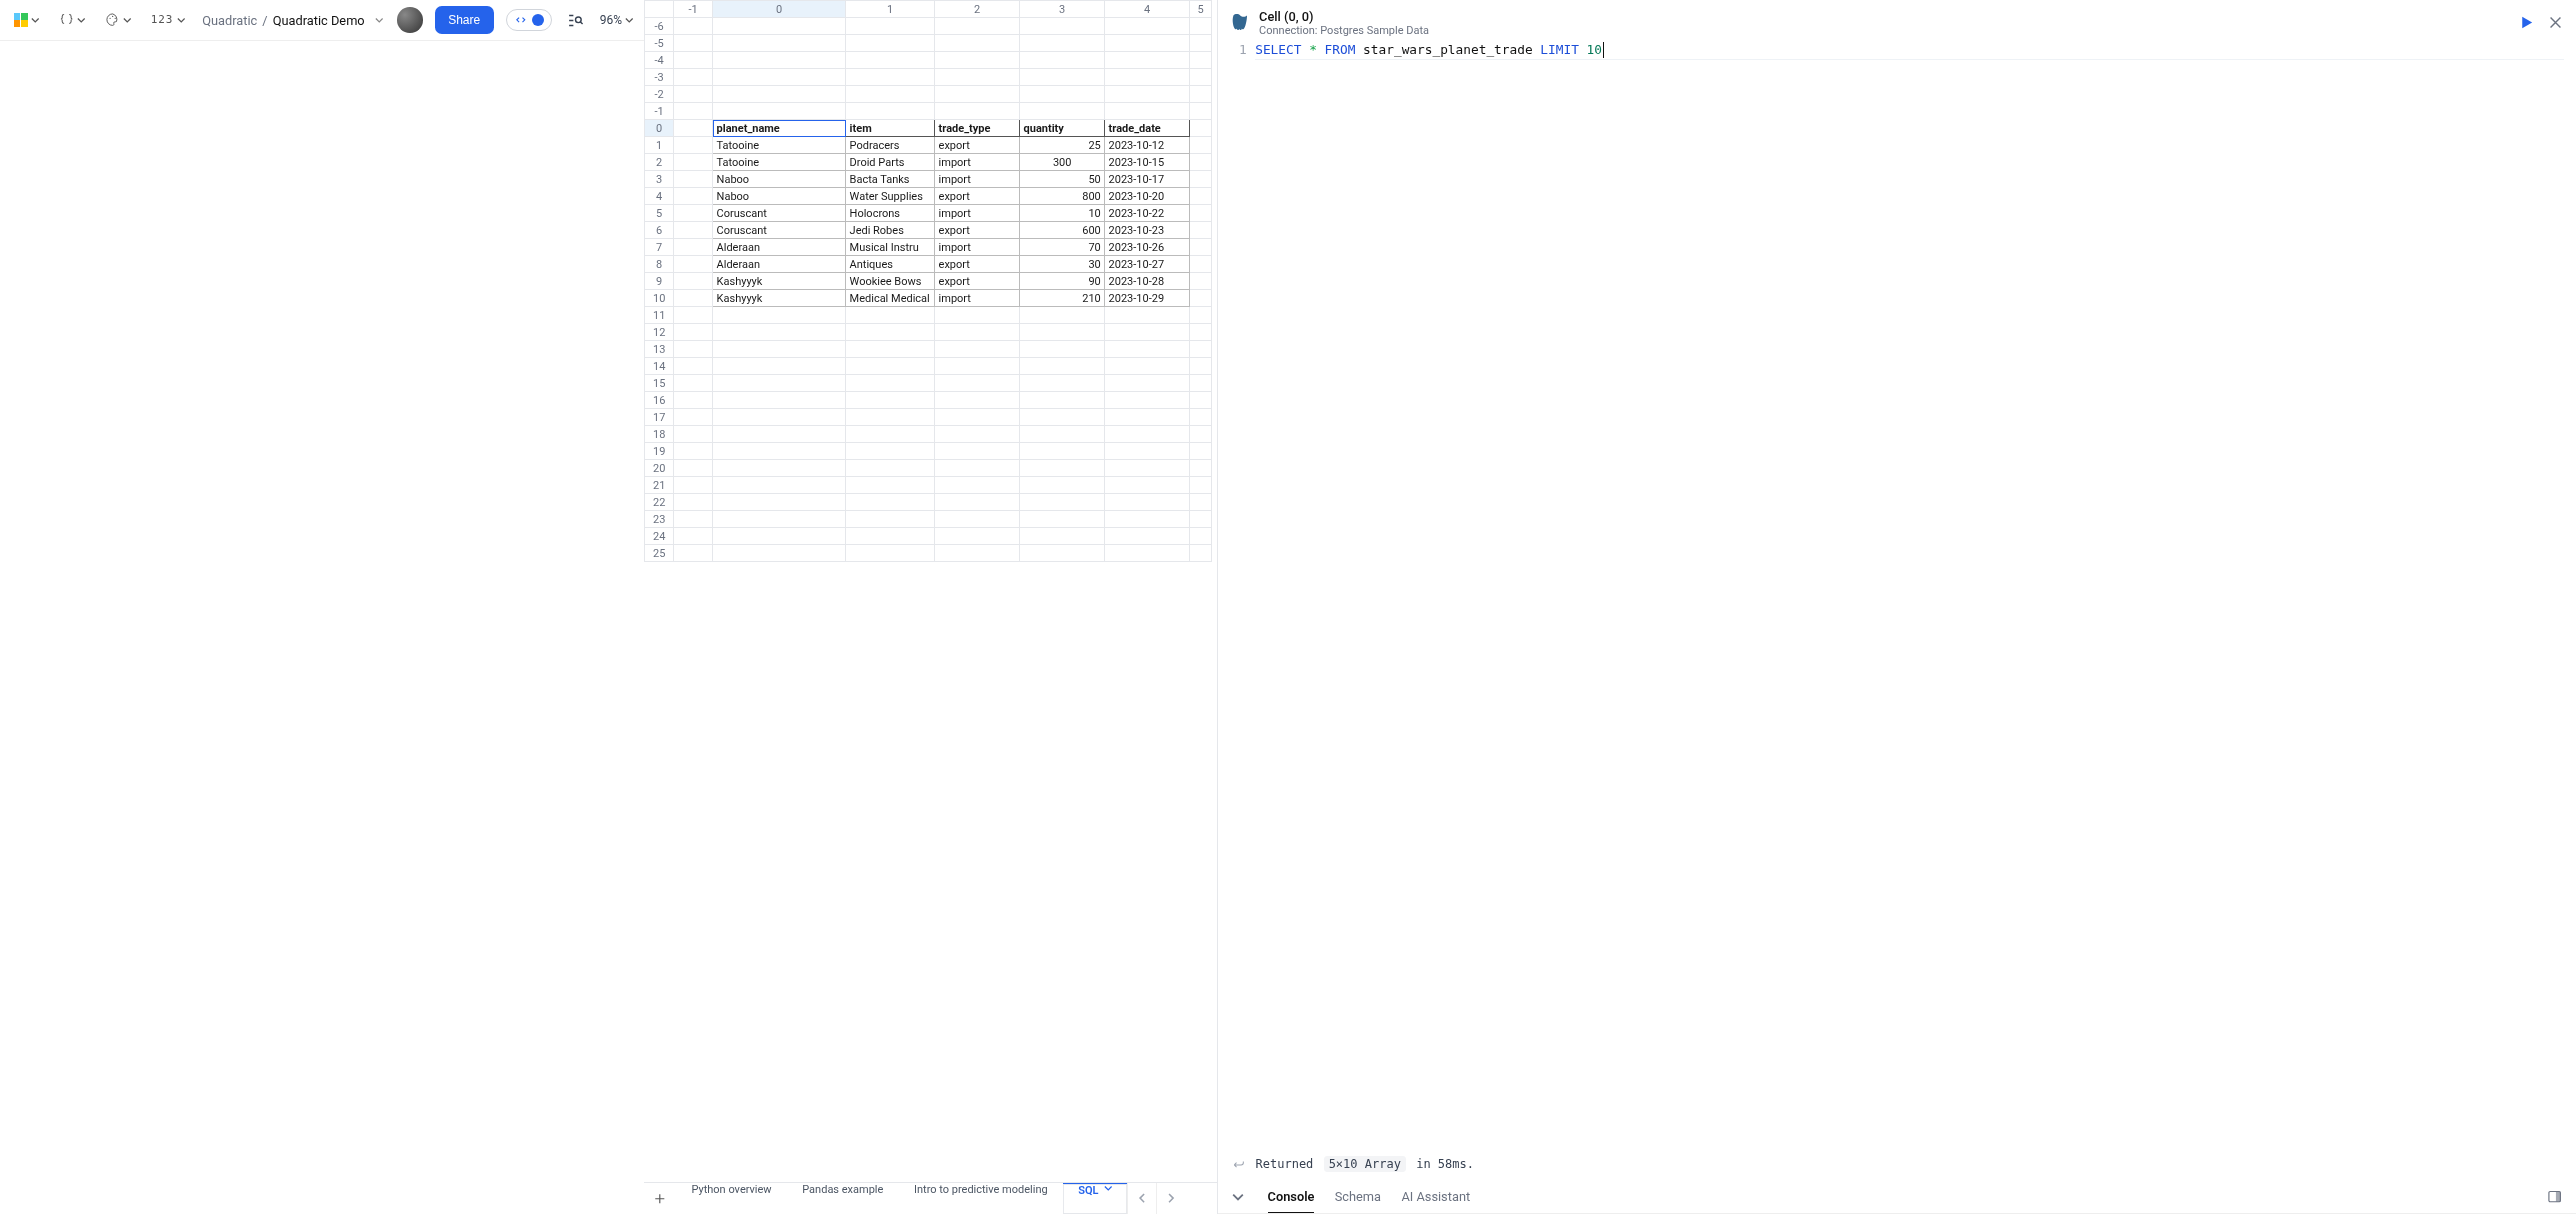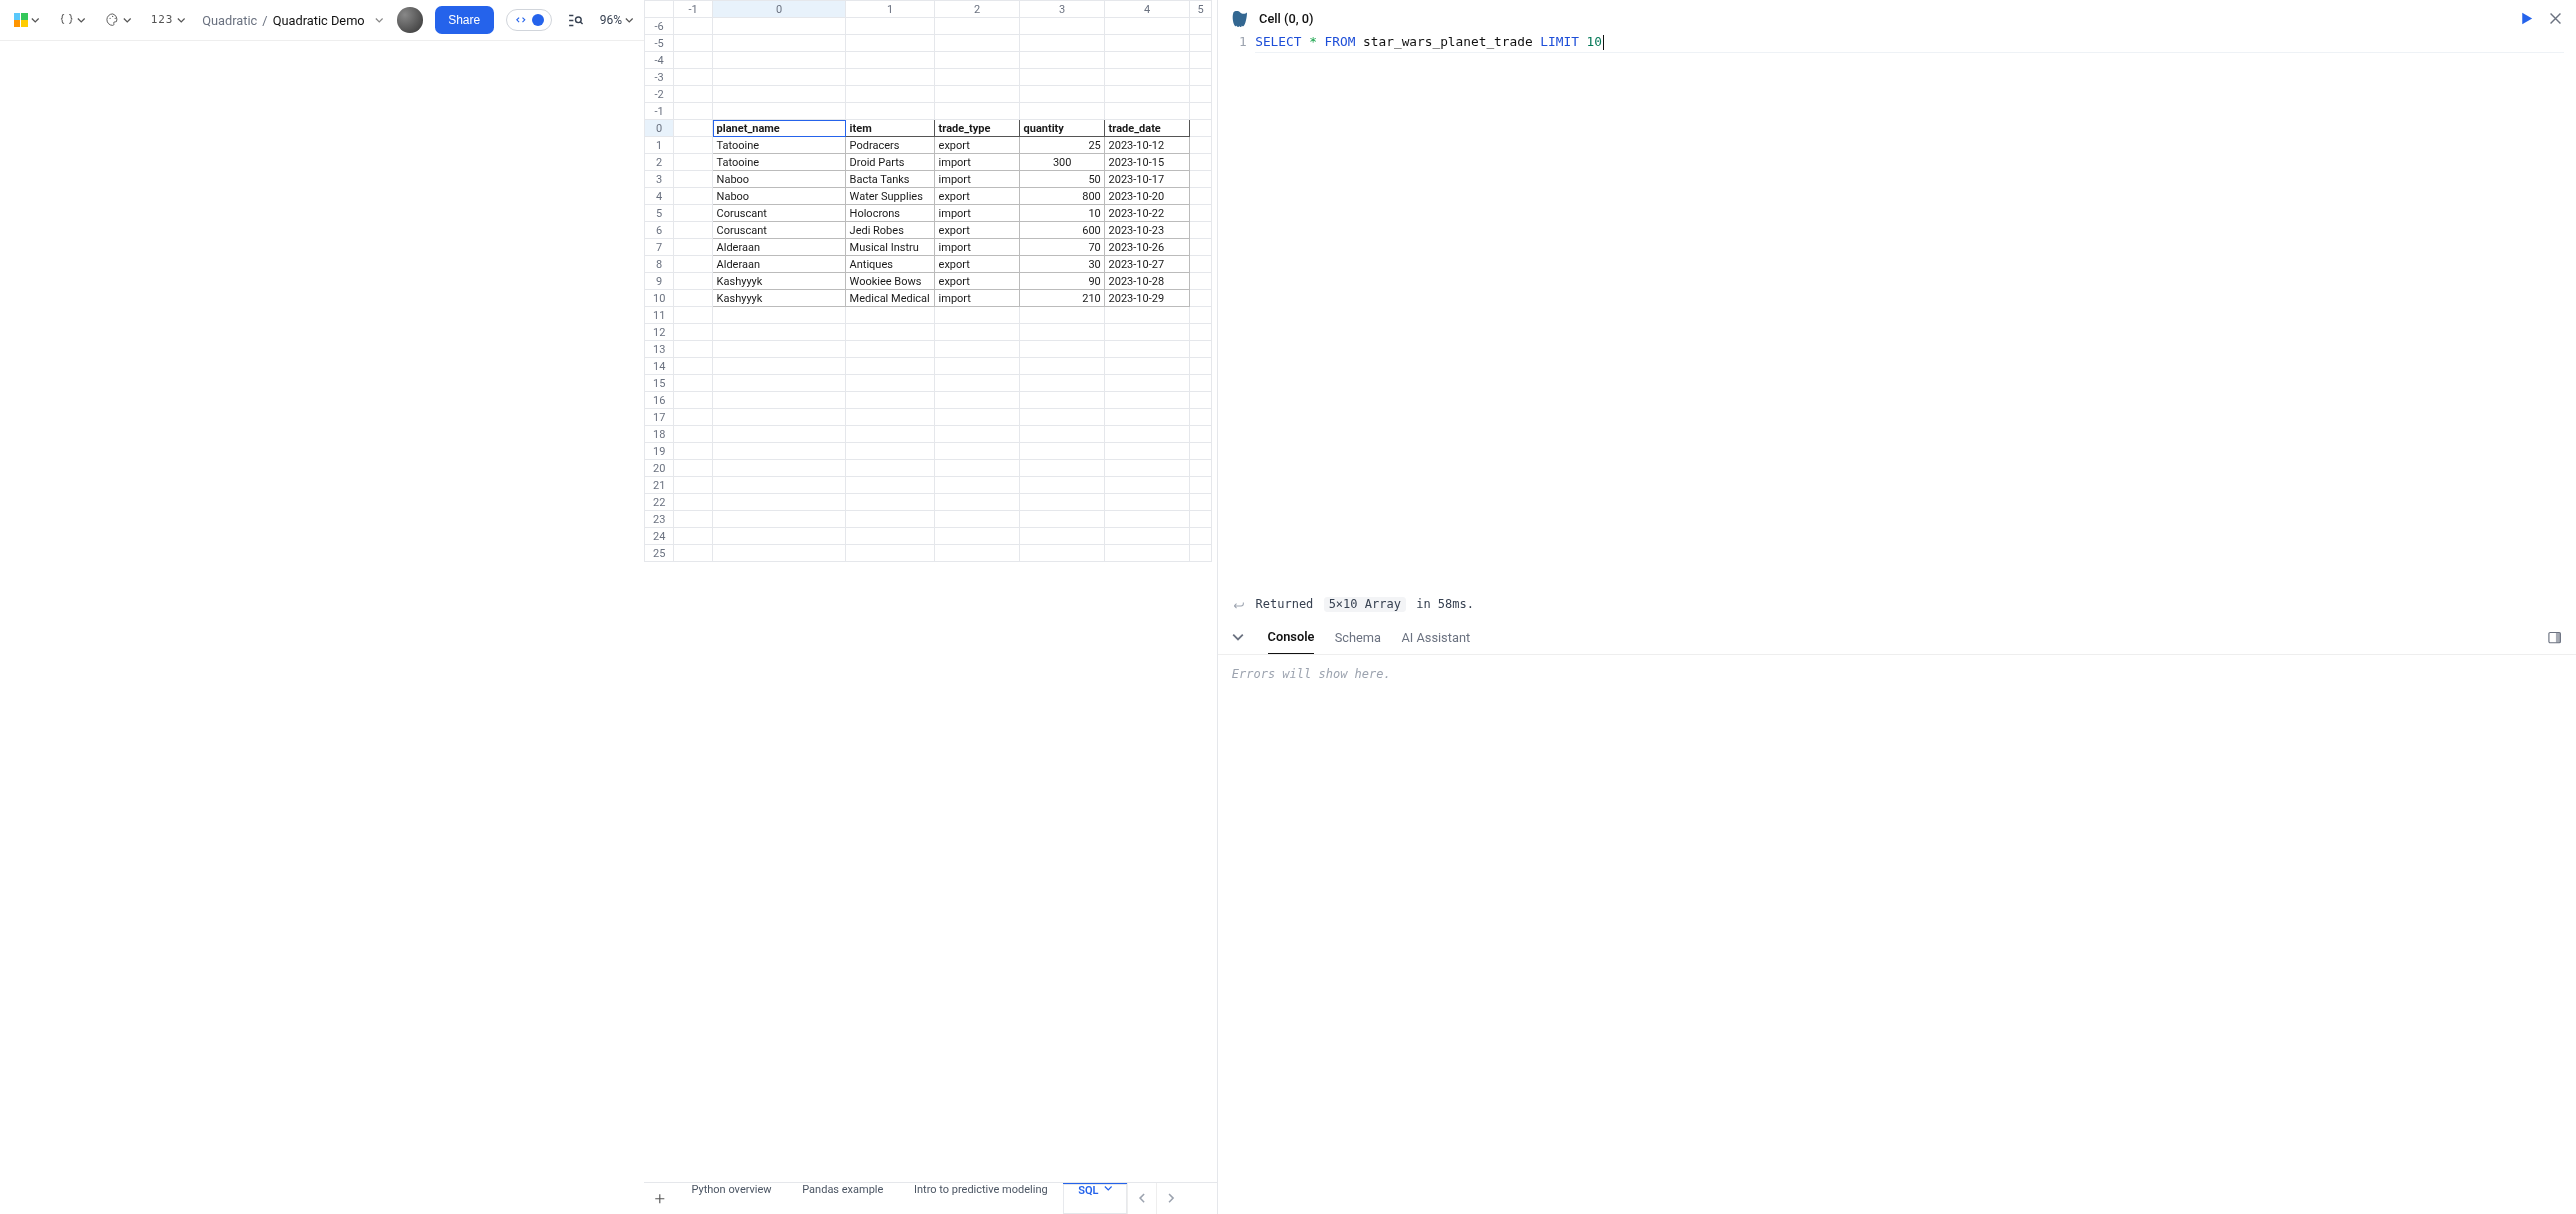--- a/index.html
+++ b/index.html
@@ -558,20 +558,21 @@
       </div>
     </div>
 
     <div class="right-pane">
       <div class="cell-header">
         <svg class="pg-icon" viewBox="0 0 24 24">
             <path d="M4 4c2-2 6-2 8 0s6 2 8 0c0 6-2 14-4 16-1 1-2 0-2-1 0 2-2 3-3 1-1 2-3 1-3-1 0 1-1 2-2 1C4 18 2 10 4 4z" fill="#336791"></path>
           </svg>
         <div class="titleblock">
           <div class="cell-title">Cell (0, 0)</div>
+          <div class="cell-sub">Connection: Postgres Sample Data</div>
         </div>
         <div class="actions">
           <svg class="run-icon" width="17" height="17" viewBox="0 0 24 24">
               <path d="M6 4l14 8-14 8V4z" fill="#2563eb"></path>
             </svg>
           <svg width="17" height="17" viewBox="0 0 24 24">
               <path d="M5 5l14 14M19 5L5 19" stroke="#6b7280" stroke-width="2"></path>
             </svg>
         </div>
       </div>
@@ -613,17 +614,16 @@
             <div class="ctab">Schema</div>
             <div class="ctab">AI Assistant</div>
           </div>
         <div class="spacer"></div>
         <svg width="15.3" height="15.3" viewBox="0 0 24 24">
             <rect x="3" y="4" width="18" height="16" rx="2" stroke="#6b7280" fill="none" stroke-width="1.8"></rect>
             <rect x="14" y="4" width="7" height="16" fill="#6b7280" opacity="0.6"></rect>
           </svg>
       </div>
 
-      <div class="console-body">Errors will show here.</div>
     </div>
   </div>
 </div>
 
 
 </body></html>

